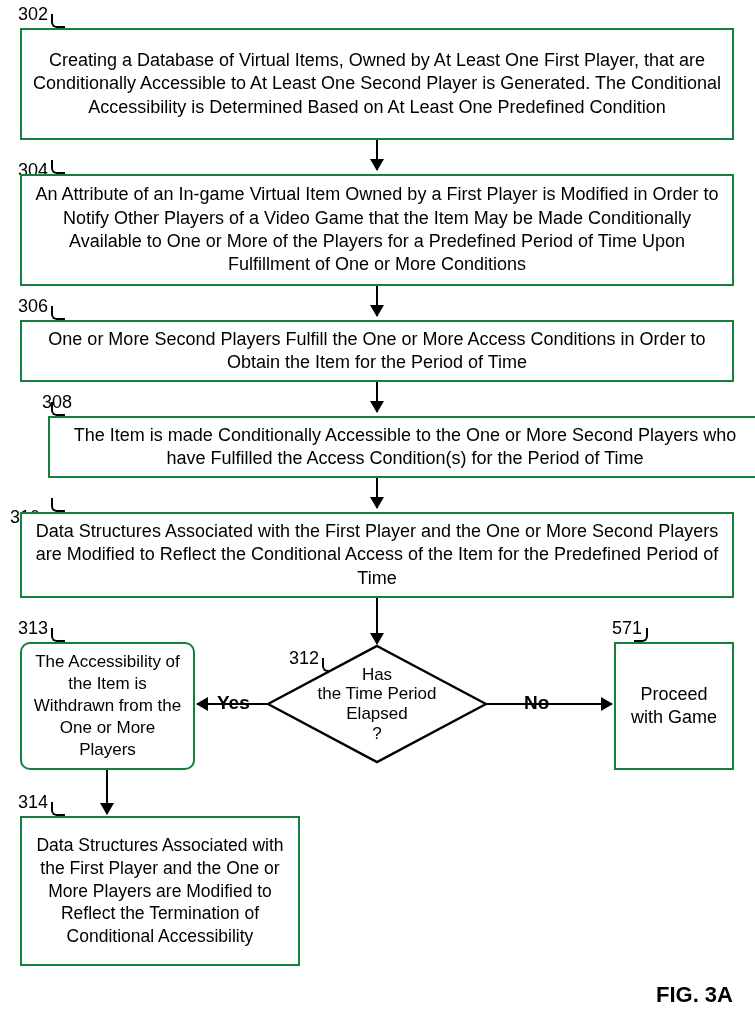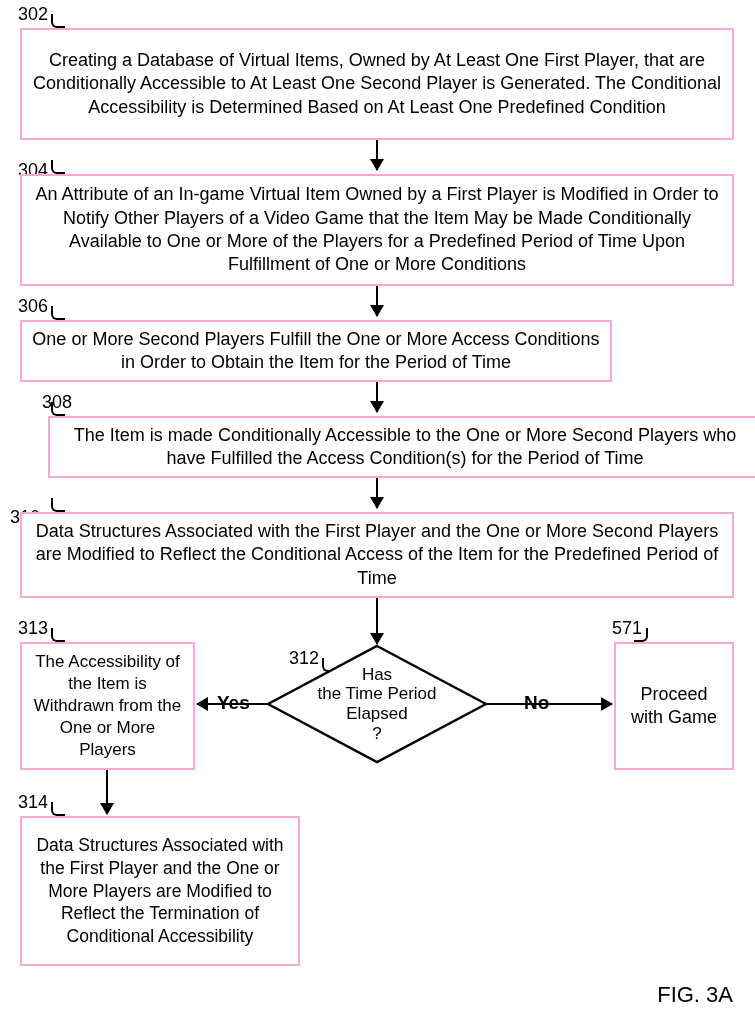--- a/index.html
+++ b/index.html
@@ -5,21 +5,21 @@
   * { box-sizing: border-box; margin: 0; padding: 0; }
   body {
     font-family: Arial, Helvetica, sans-serif;
     background: #fff;
     width: 755px;
     height: 1026px;
     position: relative;
   }
   .box {
     position: absolute;
-    border: 2px solid #f9a8d4;
+    border: 2px solid #15803d;
     background: #fff;
     display: flex;
     align-items: center;
     justify-content: center;
     text-align: center;
     padding: 8px 10px;
     font-size: 18px;
     line-height: 1.3;
   }
   .ref {
@@ -106,21 +106,21 @@
   }
   .edge-label {
     position: absolute;
     font-size: 19px;
     font-weight: bold;
     background: #fff;
   }
   .fig {
     position: absolute;
     font-size: 22px;
-    font-weight: normal;
+    font-weight: bold;
   }
 </style>
 </head>
 <body>
 
 <div class="ref" style="left:18px; top:4px;">302</div>
 <div class="tick" style="left:51px; top:14px;"></div>
 <div class="box" style="left:20px; top:28px; width:714px; height:112px;">
   <span>Creating a Database of Virtual Items, Owned by At Least One First Player, that are Conditionally Accessible to At Least One Second Player is Generated. The Conditional Accessibility is Determined Based on At Least One Predefined Condition</span>
 </div>
@@ -130,21 +130,21 @@
 <div class="ref" style="left:18px; top:160px;">304</div>
 <div class="tick" style="left:51px; top:160px;"></div>
 <div class="box" style="left:20px; top:174px; width:714px; height:112px;">
   <span>An Attribute of an In-game Virtual Item Owned by a First Player is Modified in Order to Notify Other Players of a Video Game that the Item May be Made Conditionally Available to One or More of the Players for a Predefined Period of Time Upon Fulfillment of One or More Conditions</span>
 </div>
 
 <div class="arrow-v" style="left:376px; top:286px; height:30px;"></div>
 
 <div class="ref" style="left:18px; top:296px;">306</div>
 <div class="tick" style="left:51px; top:306px;"></div>
-<div class="box" style="left:20px; top:320px; width:592px; height:62px;">
+<div class="box" style="left:20px; top:320px; width:714px; height:62px;">
   <span>One or More Second Players Fulfill the One or More Access Conditions in Order to Obtain the Item for the Period of Time</span>
 </div>
 
 <div class="arrow-v" style="left:376px; top:382px; height:30px;"></div>
 
 <div class="ref" style="left:18px; top:392px;margin-left:24px;">308</div>
 <div class="tick" style="left:51px; top:402px;"></div>
 <div class="box" style="left:20px; top:416px; width:714px; height:62px;margin-left:28px;">
   <span>The Item is made Conditionally Accessible to the One or More Second Players who have Fulfilled the Access Condition(s) for the Period of Time</span>
 </div>
@@ -168,21 +168,21 @@
     </svg>
   </div>
   <div class="diamond-text" style="white-space:pre-line;">Has
 the Time Period
 Elapsed
 ?</div>
 </div>
 
 <div class="ref" style="left:18px; top:618px;">313</div>
 <div class="tick" style="left:51px; top:628px;"></div>
-<div class="box" style="left:20px; top:642px; width:175px; height:128px; font-size:17px;">
+<div class="box" style="left:20px; top:642px; width:175px; height:128px; font-size:17px;border-radius:10px;">
   <span>The Accessibility of the Item is Withdrawn from the One or More Players</span>
 </div>
 
 <div class="edge-label" style="left:217px; top:692px;">Yes</div>
 <div class="arrow-h left" style="left:197px; top:703px; width:70px;"></div>
 
 <div class="ref" style="left:612px; top:618px;">571</div>
 <div class="tick tick-right" style="left:634px; top:628px;"></div>
 <div class="box" style="left:614px; top:642px; width:120px; height:128px; font-size:18px;">
   <span>Proceed with Game</span>

